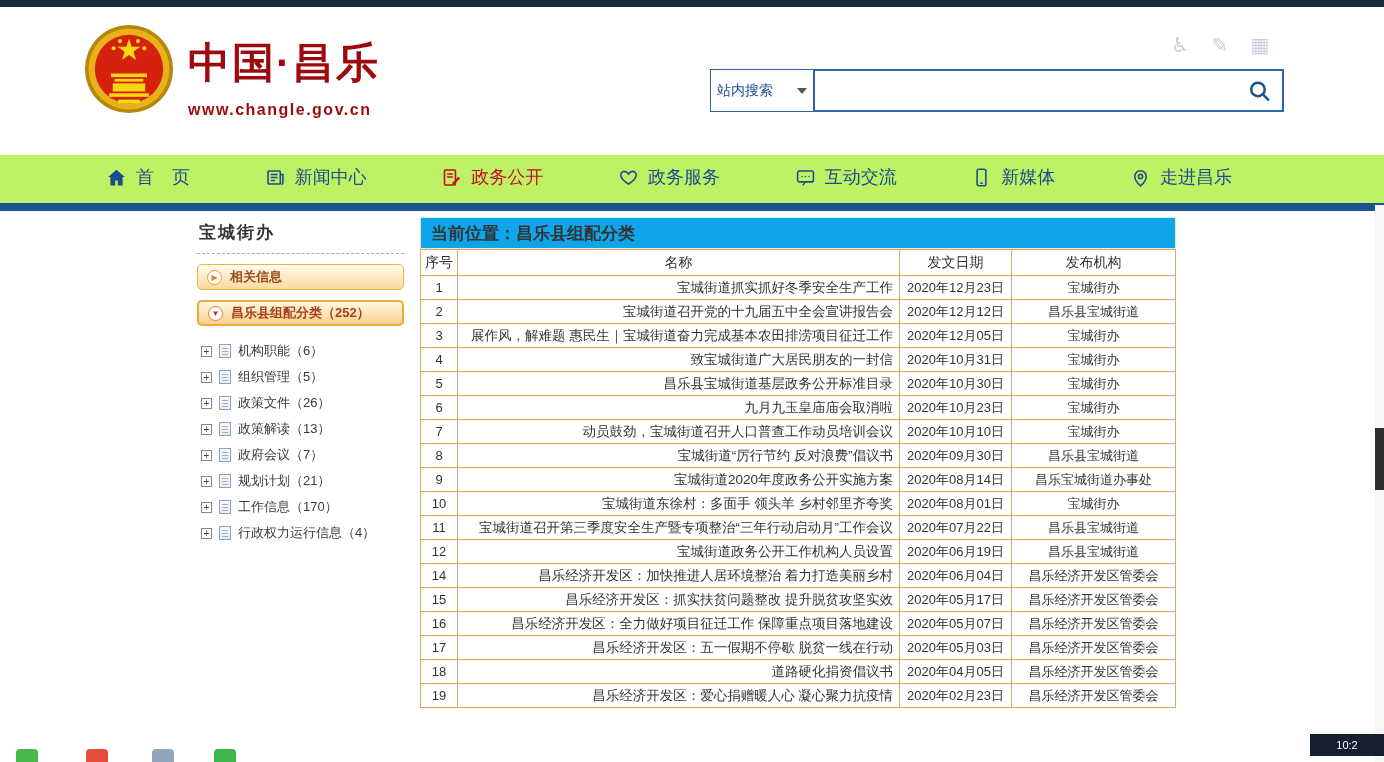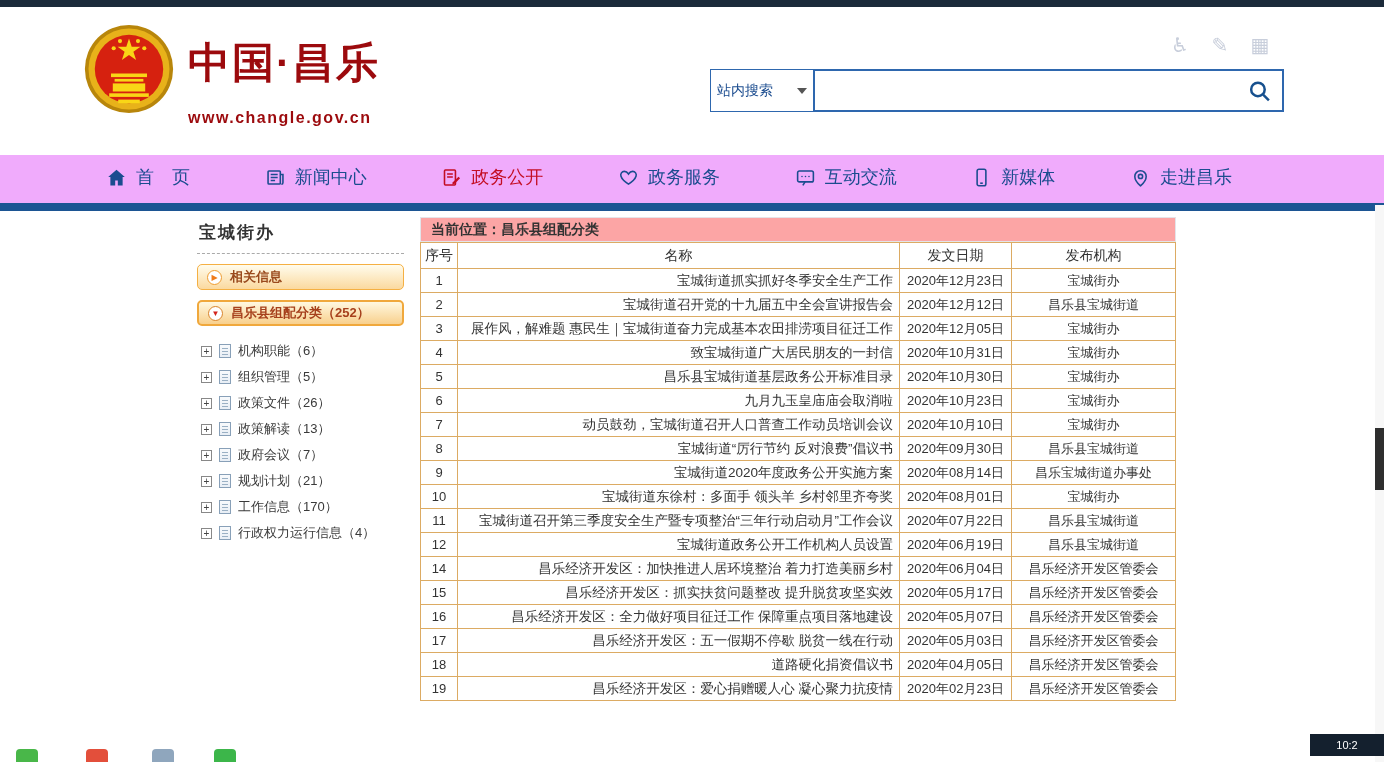--- a/index.html
+++ b/index.html
@@ -14,33 +14,33 @@
     width:1384px;height:762px;overflow:hidden;position:relative;
     background:#fff;font-family:"Liberation Sans","DejaVu Sans",sans-serif;color:#333;
   }
   .topstrip{height:7px;background:#1b2a3a}
   
   .header{position:relative;height:148px;background:#fff}
   .logo{position:absolute;left:84px;top:16px;width:90px;height:92px;cursor:pointer}
   .logo svg{width:100%;height:100%}
   .brand{position:absolute;left:188px;top:28px}
   .brand-title{font-size:42px;font-weight:bold;color:var(--brand-red);letter-spacing:2px}
-  .brand-url{margin-top:18px;font-size:16px;font-weight:bold;color:var(--brand-red);letter-spacing:1.5px}
+  .brand-url{margin-top:10px;font-size:16px;font-weight:bold;color:var(--brand-red);letter-spacing:1.5px}
   .quick-icons{position:absolute;top:26px;right:112px;display:flex;gap:16px}
   .quick-icon{width:24px;height:24px;font-size:20px;line-height:24px;text-align:center;color:#c8cedb;cursor:pointer}
   .search{position:absolute;left:710px;top:62px;height:43px;display:flex}
   .search-scope{width:104px;border:1px solid #2e67ae;display:flex;align-items:center;justify-content:center;gap:24px;
     color:var(--accent-blue);font-size:14px;background:#fff;cursor:pointer}
   .caret{width:0;height:0;border-left:5px solid transparent;border-right:5px solid transparent;border-top:6px solid #555}
   .search-box{position:relative;width:470px;border:2px solid #2e67ae;border-left-width:1px;background:#fff}
   .search-box input{width:100%;height:100%;border:none;outline:none;padding:0 46px 0 10px;font-size:15px}
   .search-mag{position:absolute;right:10px;top:50%;transform:translateY(-50%);width:25px;height:25px;color:#17508e;cursor:pointer}
   .search-mag svg{width:100%;height:100%}
   
-  .nav{display:flex;align-items:center;justify-content:space-between;height:48px;padding:0 152px 4px 106px;background:#f0abfc}
+  .nav{display:flex;align-items:center;justify-content:space-between;height:48px;padding:0 152px 4px 106px;background:#bef264}
   .nav-item{display:flex;align-items:center;gap:9px;font-size:18px;color:var(--accent-blue);cursor:pointer;white-space:nowrap}
   .nav-item.active{color:var(--accent-red)}
   .nav-icon{width:21px;height:21px;display:inline-flex}
   .nav-icon svg{width:21px;height:21px}
   .nav-bar{height:8px;background:var(--nav-bar)}
   
   .page{position:relative;height:551px}
   .sidebar{position:absolute;left:197px;top:8px;width:207px}
   .sidebar-title{font-size:17px;font-weight:bold;color:#333;letter-spacing:2px;padding:2px 2px 9px;border-bottom:1px dashed #aaa}
   .side-btn{margin-top:10px;height:26px;border:1px solid #f5b043;border-radius:5px;
@@ -50,22 +50,22 @@
     color:#ef7b1a;font-size:8px;line-height:13px;text-align:center}
   .side-btn.active{border:2px solid #f0a83c;background:linear-gradient(#fff8e0,#f8d08d);color:#a6401c}
   .side-btn.active .bullet{color:#d3231c;border-color:#d9842a}
   .tree{margin-top:12px;padding-left:4px}
   .tree-item{display:flex;align-items:center;gap:7px;height:26px;font-size:13px;color:#3a3a3a;cursor:pointer;white-space:nowrap}
   .plus-box{width:11px;height:11px;flex:none;border:1px solid #888;background:#fff;font-size:10px;line-height:9px;text-align:center;color:#444}
   .doc-ico{width:12px;height:14px;flex:none;border:1px solid #88a0b8;background:linear-gradient(#f8fafc,#e8eef5);position:relative}
   .doc-ico::before{content:"";position:absolute;left:2px;right:2px;top:3px;height:1px;background:#9ab0c4;
     box-shadow:0 3px 0 #9ab0c4,0 6px 0 #9ab0c4}
   .main{position:absolute;left:420px;top:6px;width:756px}
-  .breadcrumb{height:25px;background:#fca5a5;border:1px solid #e3e5ea;display:flex;align-items:center;
-    padding:0 10px;font-size:14px;font-weight:bold;color:#333}
+  .breadcrumb{height:32px;background:#0ea5e9;border:1px solid #e3e5ea;display:flex;align-items:center;
+    padding:0 10px;font-size:17px;font-weight:bold;color:#333}
   .list-table{width:100%;border-collapse:collapse;background:#fff;table-layout:fixed}
   .list-table th{border:1px solid var(--table-border);height:26px;font-size:14px;font-weight:normal;color:#333;text-align:center}
   .list-table td{border:1px solid var(--table-border);height:24px;font-size:13px;color:#333;
     white-space:nowrap;overflow:hidden}
   .list-table col.c-num{width:37px}
   .list-table col.c-date{width:112px}
   .list-table col.c-org{width:164px}
   td.num{text-align:center}
   td.title{padding:0 6px 0 8px;text-align:right;font-size:13.5px;cursor:pointer}
   td.date{text-align:center}

